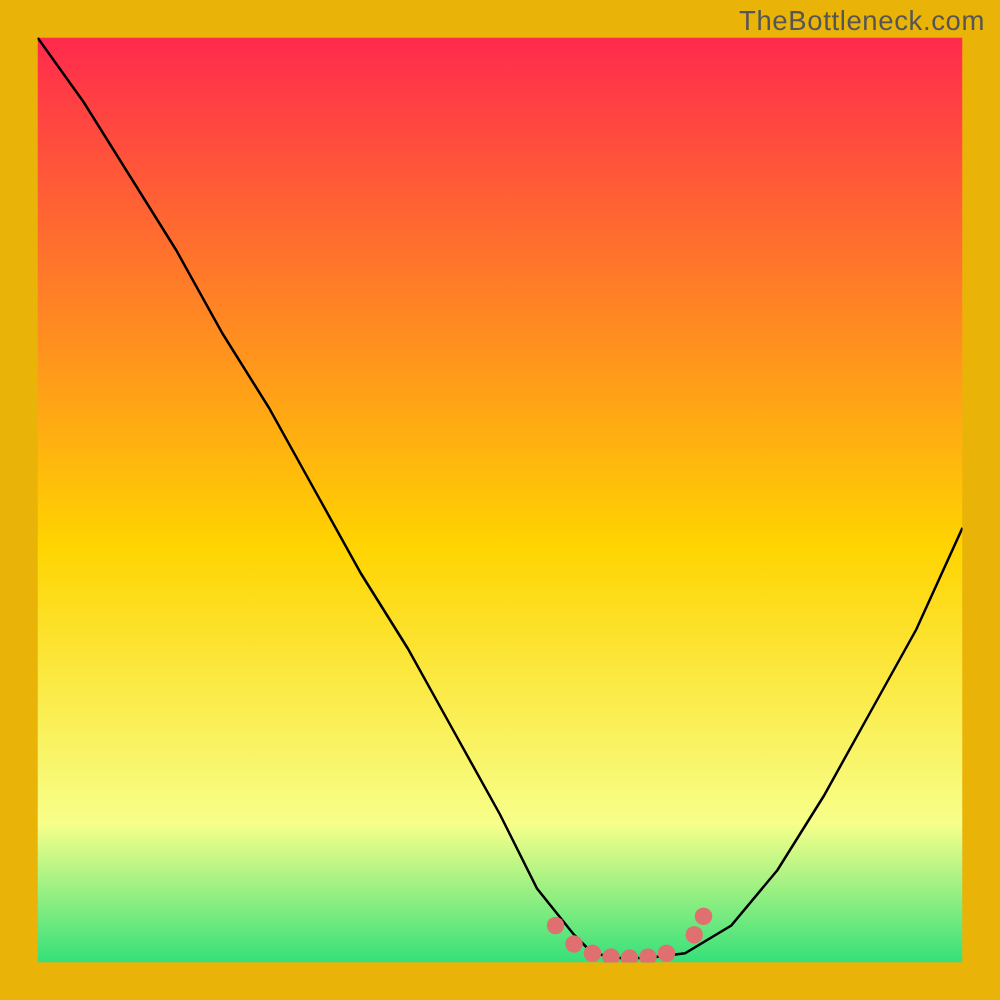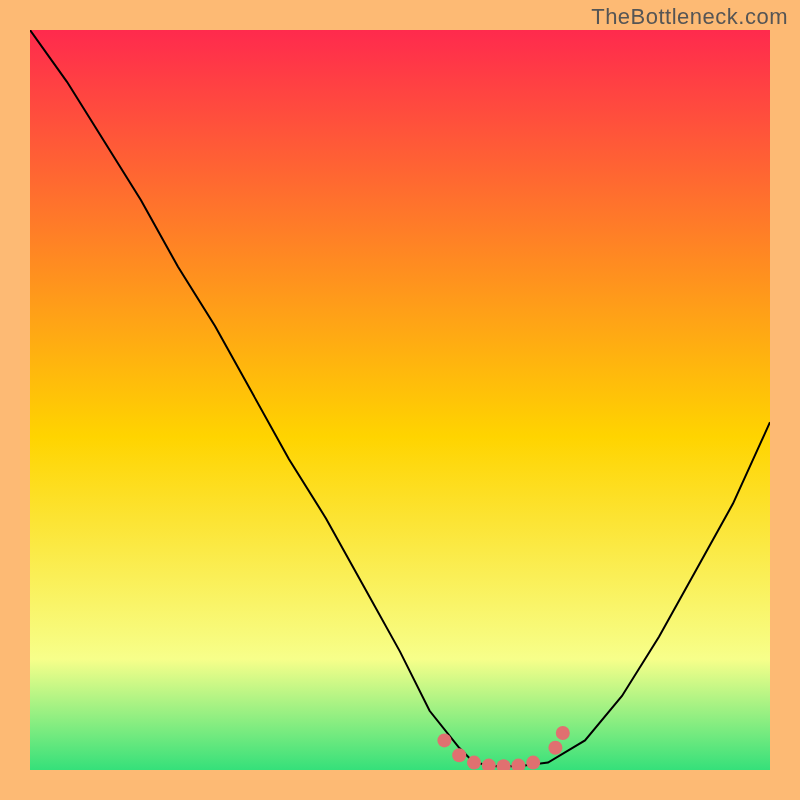--- a/index.html
+++ b/index.html
@@ -7,21 +7,21 @@
     padding: 0;
     width: 800px;
     height: 800px;
     background: #000;
     font-family: Arial, sans-serif;
     overflow: hidden;
   }
   .frame {
     width: 800px;
     height: 800px;
-    background: #fdba74;
+    background: #eab308;
     position: relative;
   }
   .watermark {
     position: absolute;
     top: 4px;
     right: 12px;
     color: #555;
     font-size: 22px;
     font-weight: 500;
     letter-spacing: 0.5px;

